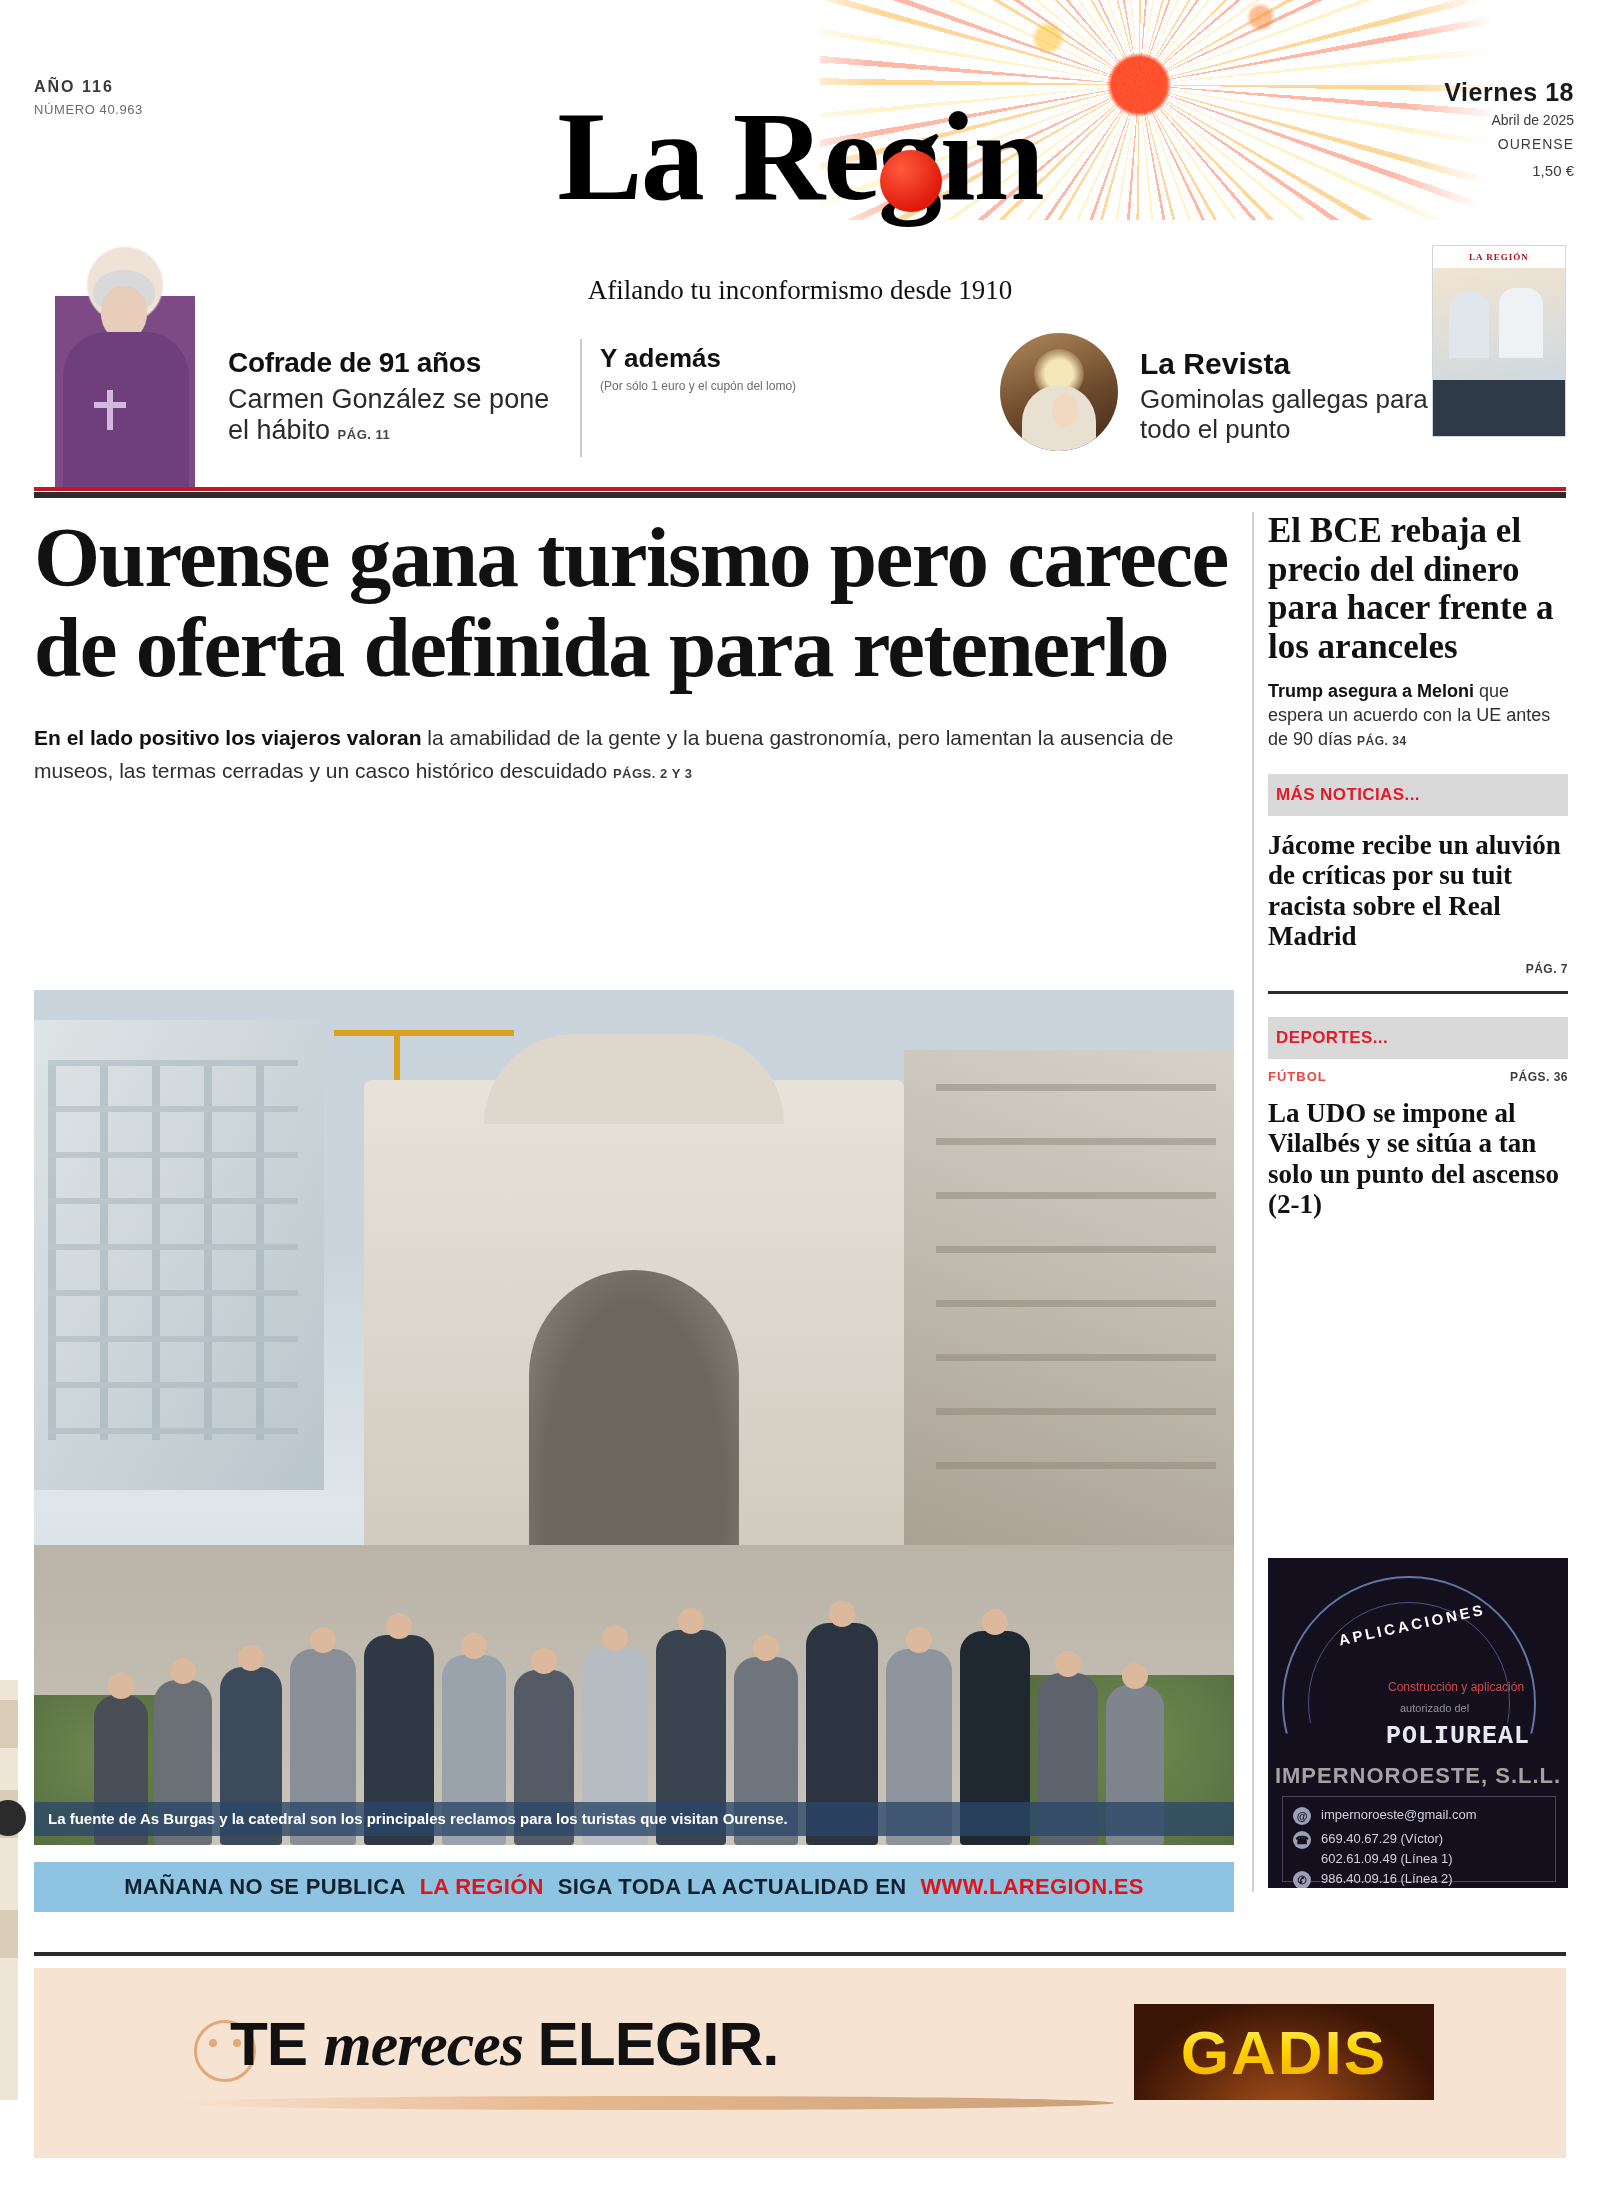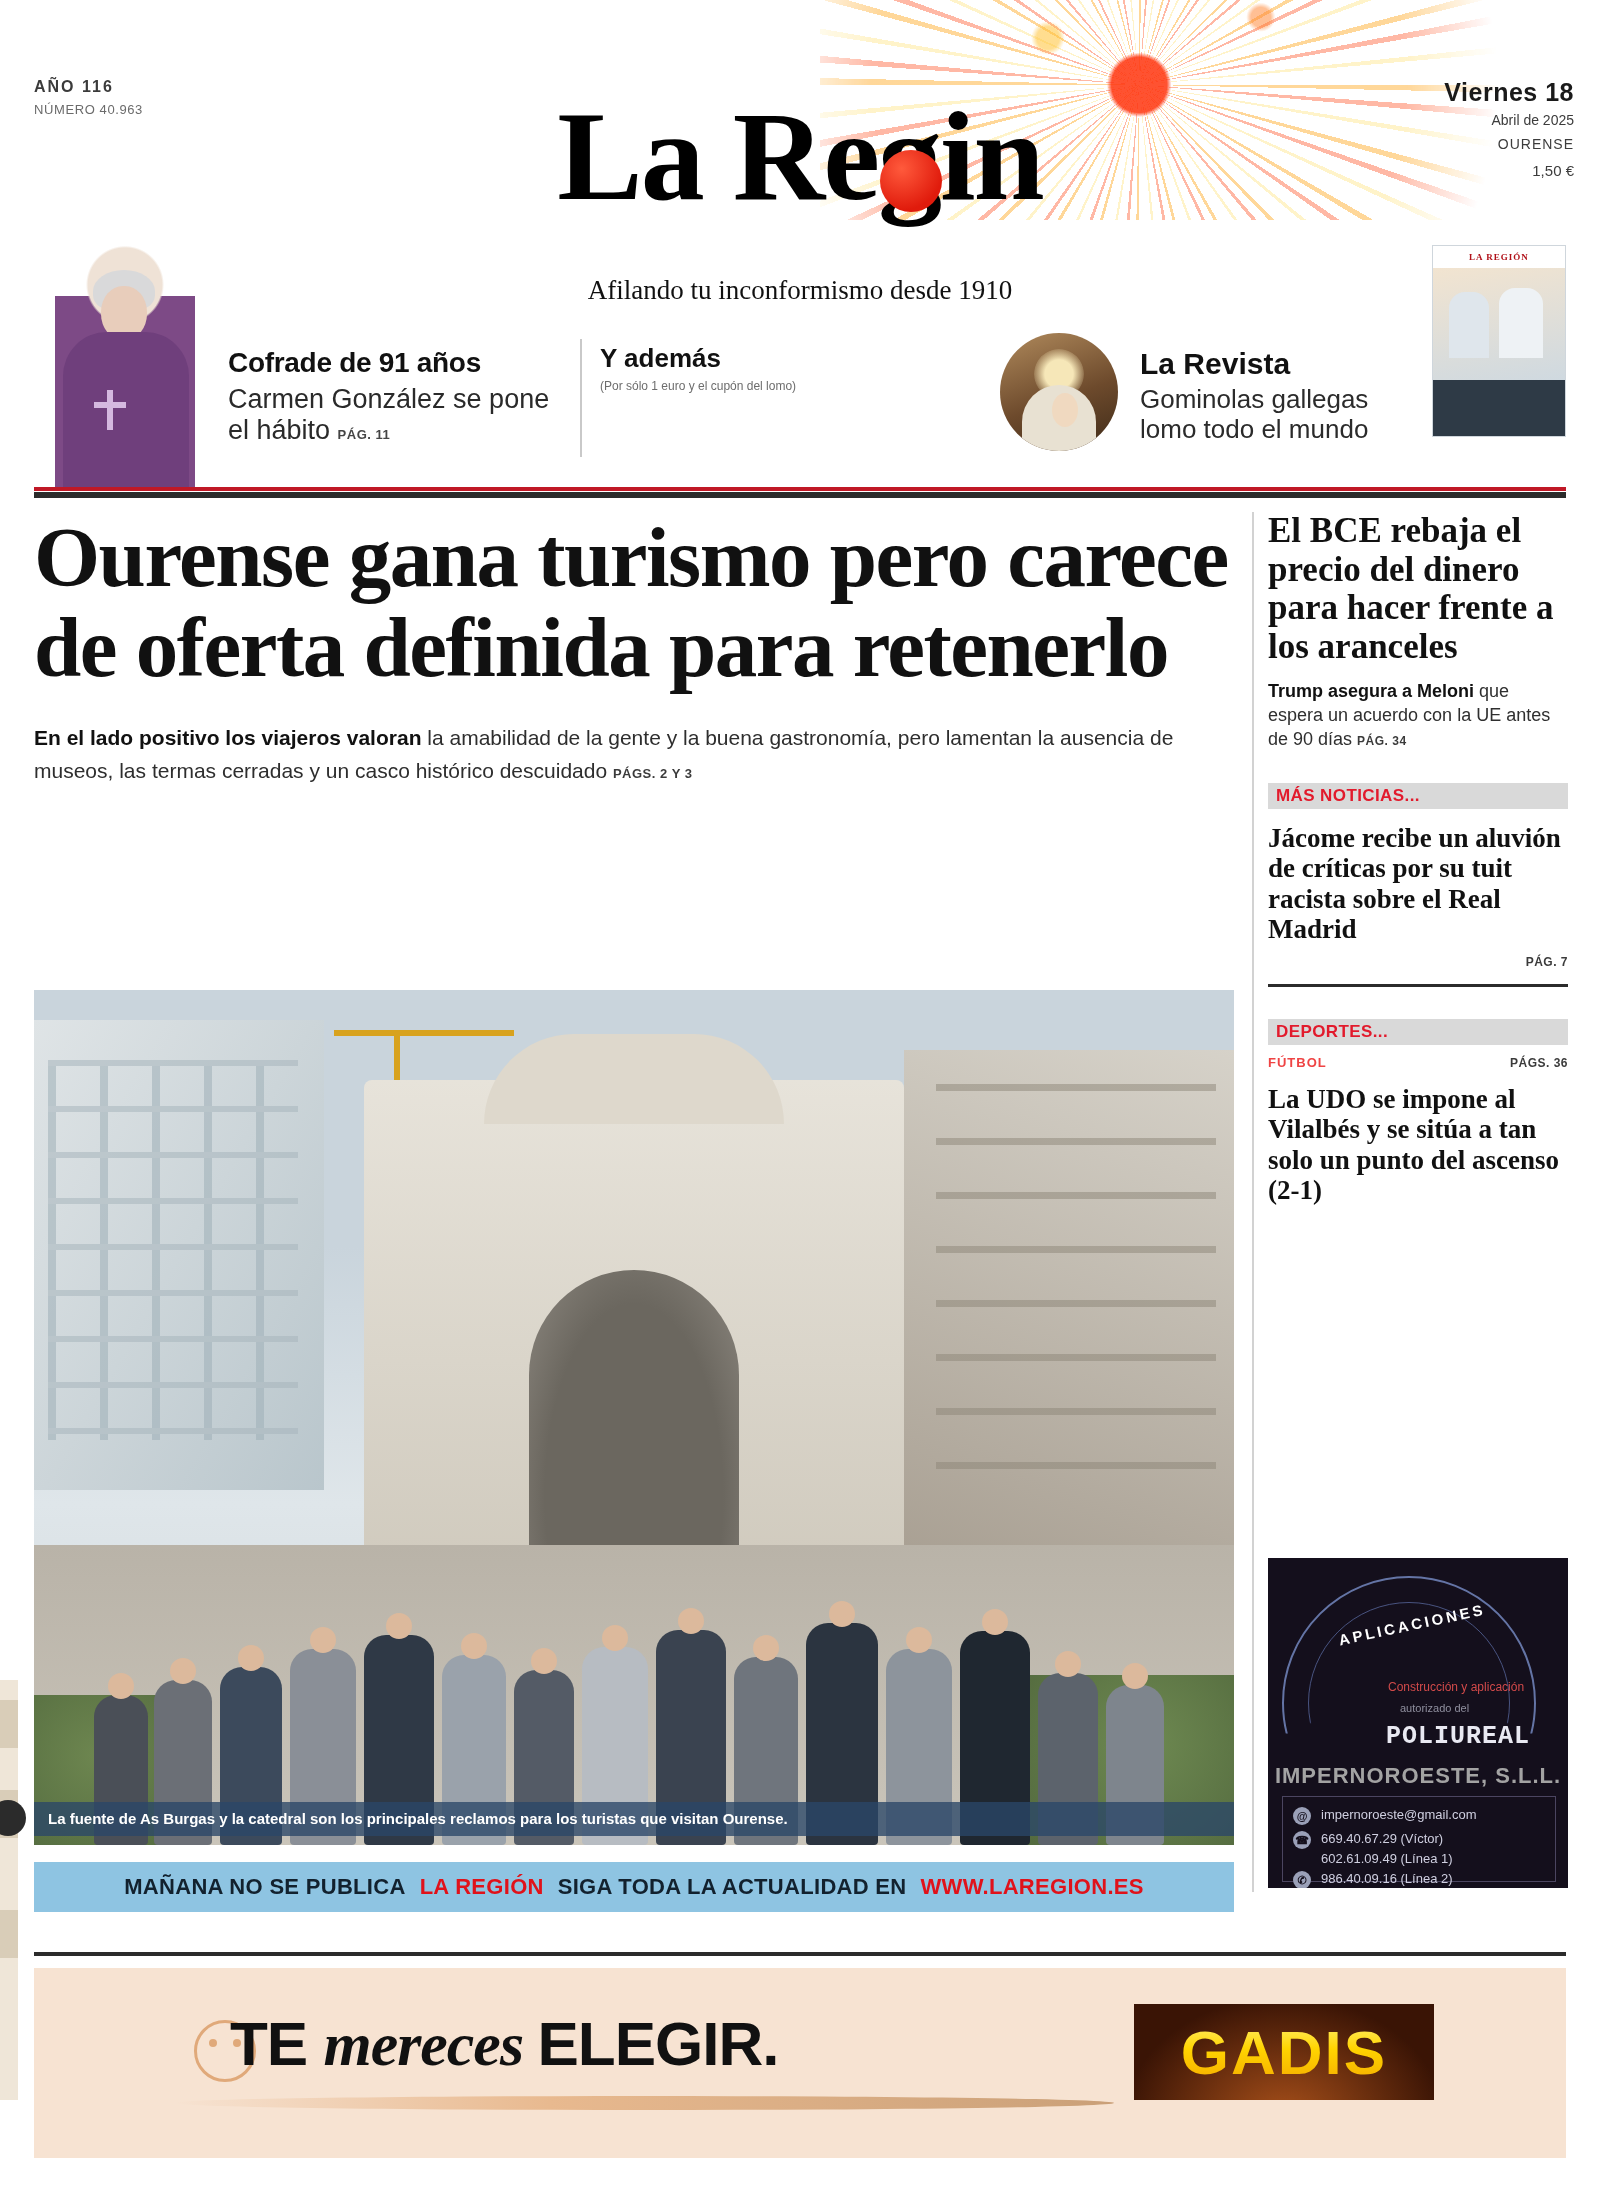--- a/index.html
+++ b/index.html
@@ -125,21 +125,21 @@
     font-size:22px;font-weight:bold;letter-spacing:.3px;color:#12212e;}
   .promo .red{color:#e0121a;}
 
   
   .rcol{position:absolute;left:1268px;top:512px;width:300px;}
   .vsep{position:absolute;left:1252px;top:512px;width:2px;height:1380px;background:#d2d2d2;}
   .r-head{font-family:"Liberation Serif",serif;font-weight:bold;font-size:35px;line-height:1.1;color:#111;margin:0;}
   .r-sub{font-size:18px;line-height:1.32;color:#2f2f2f;margin-top:14px;}
   .r-sub b{color:#111;}
   .pgtag{font-size:12px;font-weight:bold;color:#3b3b3b;letter-spacing:.5px;}
-  .sectbar{margin-top:32px;background:#d9d9d9;height:26px;display:flex;align-items:center;padding-left:8px;}
+  .sectbar{margin-top:23px;background:#d9d9d9;height:42px;display:flex;align-items:center;padding-left:8px;}
   .sectbar span{color:#e21a2c;font-weight:bold;font-size:17px;letter-spacing:.4px;}
   .r-item{margin-top:14px;}
   .r-item h3{font-family:"Liberation Serif",serif;font-weight:bold;font-size:27px;line-height:1.12;color:#111;margin:0;}
   .r-pg{text-align:right;margin-top:8px;}
   .hr-dark{height:3px;background:#2b2b2b;margin-top:14px;}
   .futrow{display:flex;justify-content:space-between;align-items:center;margin-top:10px;}
   .futrow .lbl{color:#ef4444;font-weight:bold;font-size:13px;letter-spacing:1px;}
 
   .ad{position:absolute;left:1268px;top:1558px;width:300px;height:330px;background:#140f1c;overflow:hidden;}
   .ad .arc{position:absolute;left:14px;top:18px;width:250px;height:250px;border:2px solid #6d7fb5;
@@ -232,21 +232,21 @@
     </div>
 
     <div class="t-circle">
       <div class="halo"></div>
         <div class="gown"></div>
         <div class="babe"></div>
     </div>
 
     <div class="t3">
       <div class="k">La Revista</div>
-      <div class="b">Gominolas gallegas lomo todo el mundo</div>
+      <div class="b">Gominolas gallegas para todo el punto</div>
     </div>
 
     <div class="t-mag">
       <div class="mhd">LA REGIÓN</div>
       <div class="ph"></div>
         <div class="p1"></div>
         <div class="p2"></div>
         <div class="ft"></div>
     </div>
   </div>

